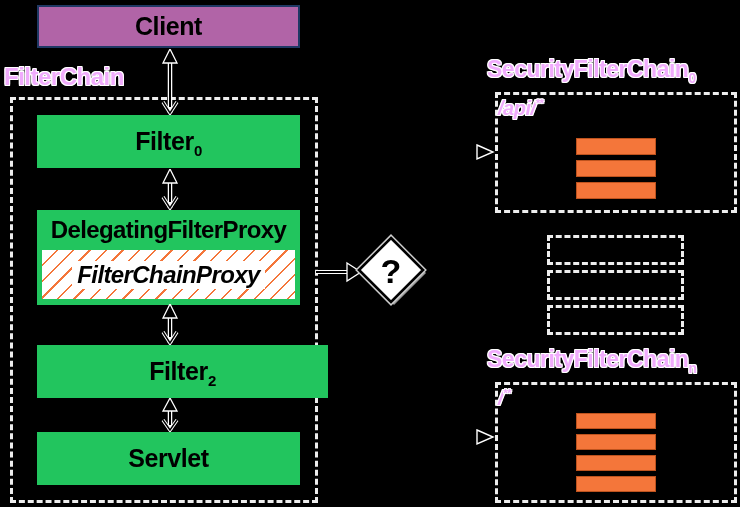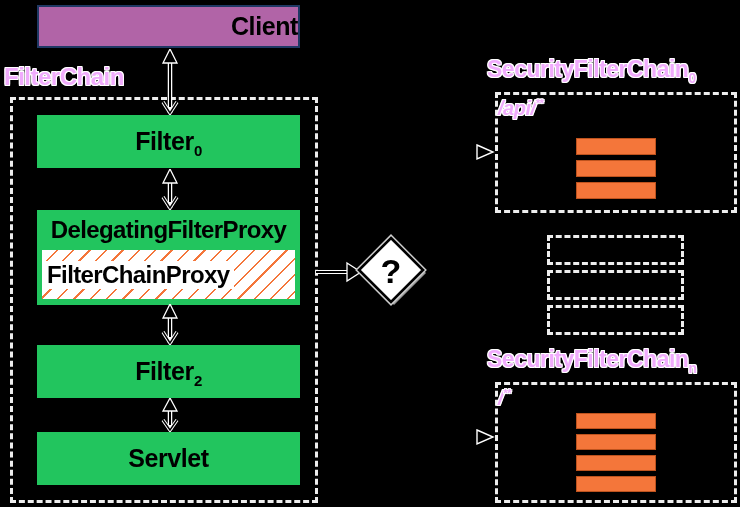--- a/index.html
+++ b/index.html
@@ -25,31 +25,31 @@
     letter-spacing:-0.4px;
   }
   .stack::before{
     content:"";position:absolute;left:-9px;top:9px;width:100%;height:100%;
     background:#adadad;z-index:-1;
   }
   .stack::after{
     content:"";position:absolute;left:-17px;top:17px;width:100%;height:100%;
     background:#e2e2e2;z-index:-2;
   }
-  .client-box{left:37px;top:5px;width:263px;height:43px;background:#B164A7;border:2px solid #1F3864;font-size:25px;justify-content:flex-end;}
+  .client-box{left:37px;top:5px;width:263px;height:43px;background:#B164A7;border:2px solid #1F3864;font-size:25px;}
   .orange{background:#22c55e;}
   .filter0-box{left:37px;top:115px;width:263px;height:53px;font-size:25px;}
-  .filter2-box{left:37px;top:345px;width:263px;height:53px;font-size:25px;}
+  .filter2-box{left:37px;top:345px;width:291px;height:53px;font-size:25px;}
   .servlet-box{left:37px;top:432px;width:263px;height:53px;font-size:25px;}
   .dfp-box{left:37px;top:210px;width:263px;height:95px;flex-direction:column;justify-content:flex-start;}
   .dfp-title{height:40px;display:flex;align-items:center;font-size:24px;letter-spacing:-0.6px;}
   .fcp-box{
     position:relative;align-self:stretch;margin:0 5px 6px 5px;flex:1;
     background:repeating-linear-gradient(135deg,#fff 0 10px,#F4763A 10px 11.6px);
-    display:flex;align-items:center;justify-content:flex-start;
+    display:flex;align-items:center;justify-content:center;font-style:italic;
   }
   .fcp-box span{background:#fff;padding:0 5px;font-size:24px;letter-spacing:-0.6px;white-space:nowrap;}
   
   .fc-label{position:absolute;left:4px;top:63px;font-size:24px;letter-spacing:-0.5px;}
   .sfc-title0{position:absolute;left:487px;top:56px;font-size:23px;letter-spacing:-0.5px;}
   .sfc-titleN{position:absolute;left:487px;top:346px;font-size:23px;letter-spacing:-0.5px;}
   
   .dashed{position:absolute;box-sizing:border-box;border:3px dashed #ededed;background:transparent;}
   .big-dashed{left:10px;top:97px;width:308px;height:406px;}
   .chain-box0{left:495px;top:92px;width:242px;height:121px;}

